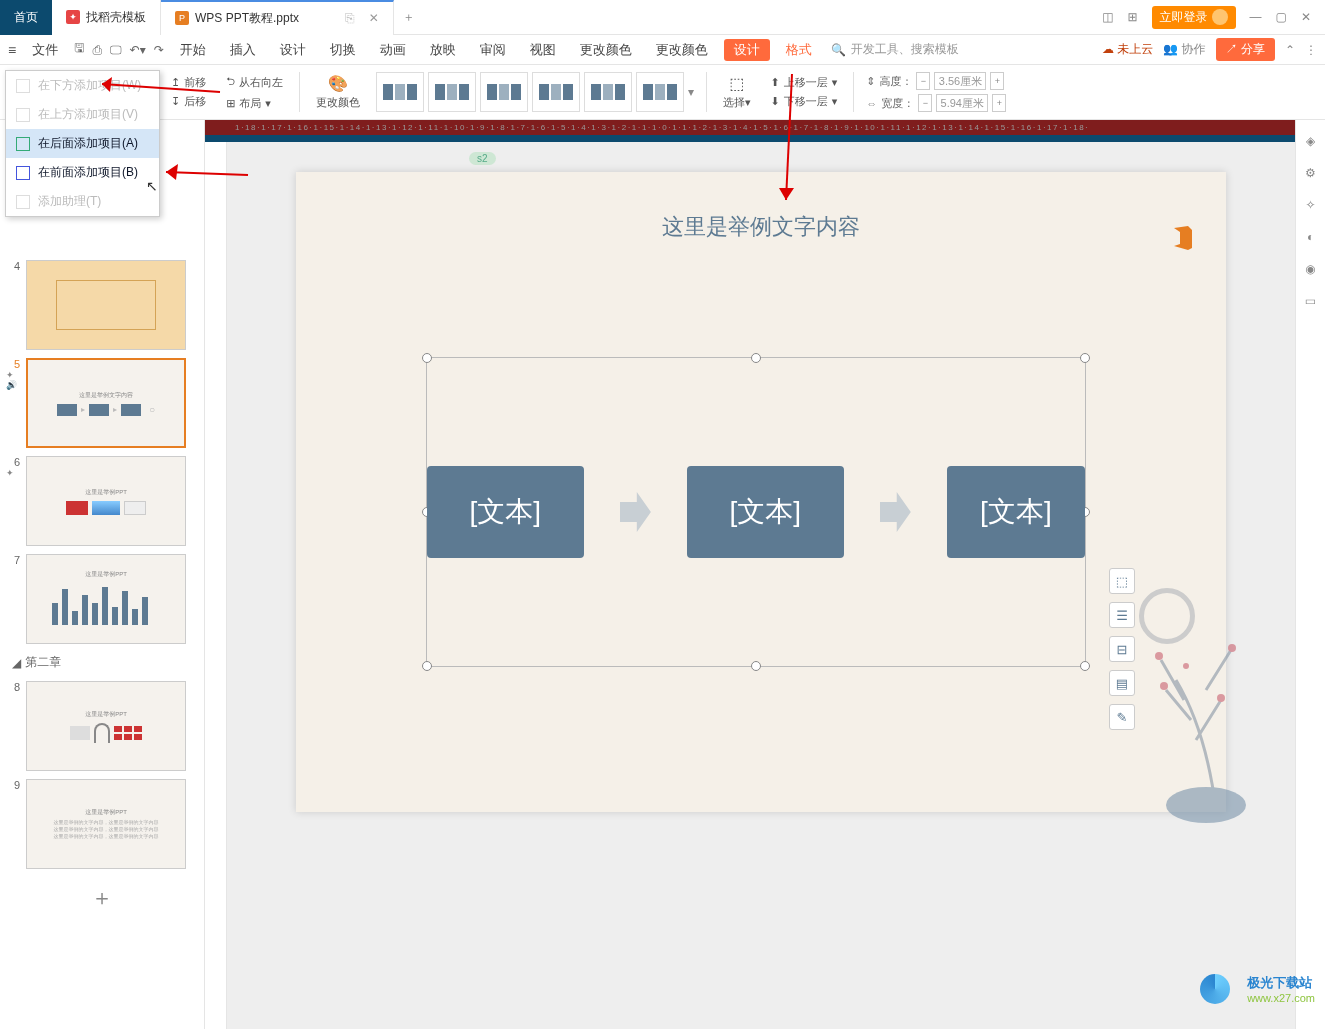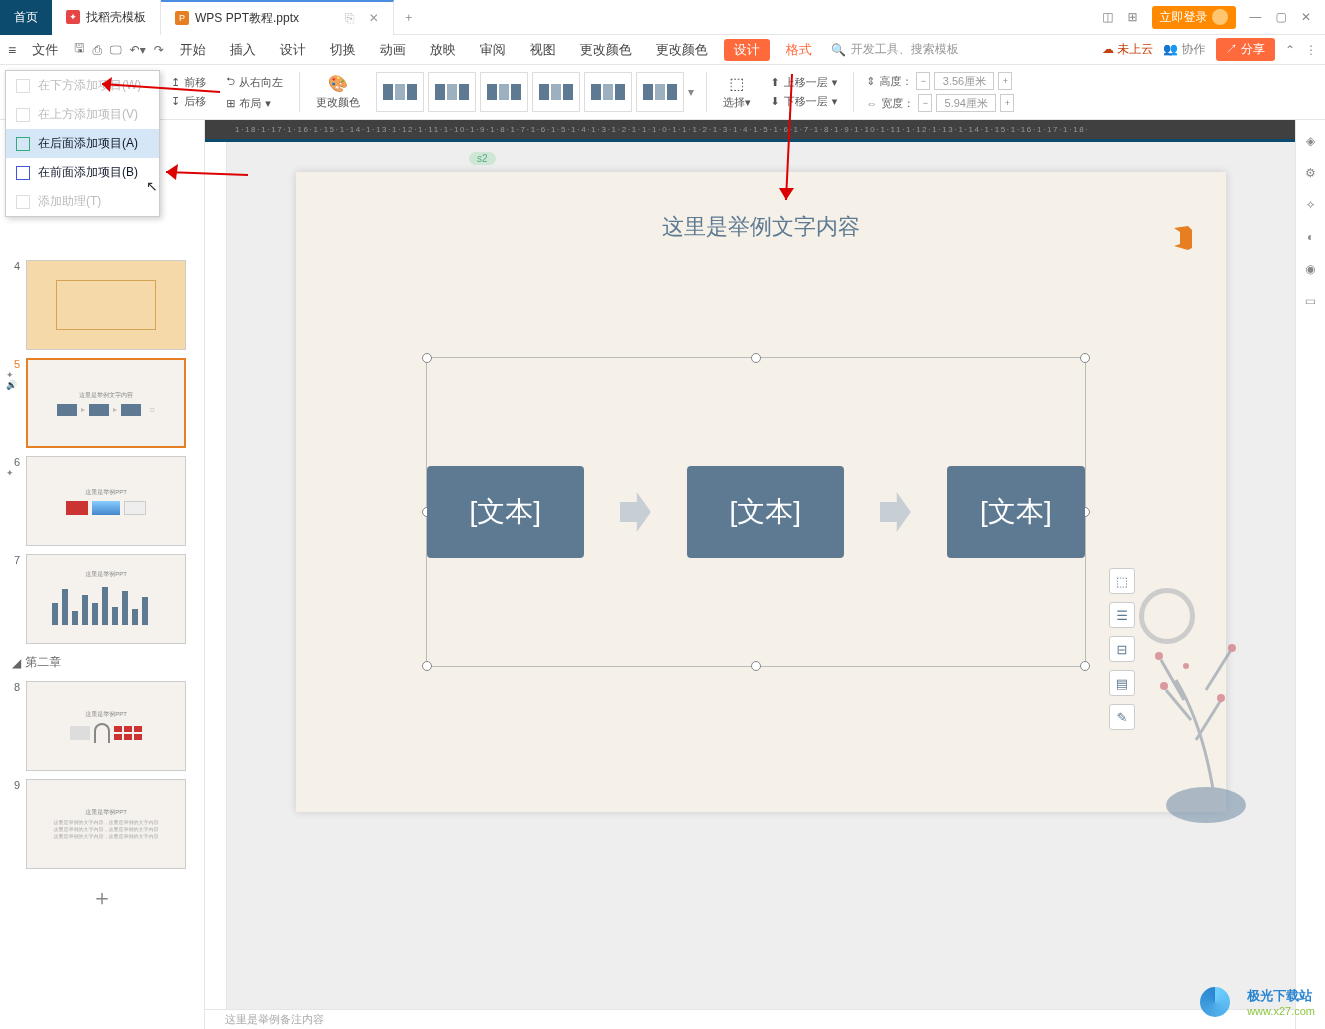--- a/index.html
+++ b/index.html
@@ -25,60 +25,60 @@
 .tbtn { display:flex; flex-direction:column; align-items:center; gap:2px; font-size:11px; color:#555; padding:0 4px; }
 .tbtn.row { flex-direction:row; gap:4px; }
 .add-item-btn { display:flex; align-items:center; gap:4px; padding:4px 6px; }
 .sep { width:1px; height:40px; background:#e0e0e0; }
 .smartart-gallery { display:flex; gap:4px; align-items:center; }
 .sa-thumb { width:48px; height:40px; background:#fff; border:1px solid #ddd; display:flex; align-items:center; justify-content:center; gap:2px; }
 .sa-thumb .b{ width:10px; height:16px; background:#5d7a92; }
 .sa-thumb .b.l{ background:#9db0bf; }
 .size-box { display:flex; flex-direction:column; gap:4px; font-size:11px; color:#666; }
 .size-row { display:flex; align-items:center; gap:4px; }
-.size-input { width:60px; height:18px; border:1px solid #ccc; text-align:center; font-size:11px; color:#999; }
+.size-input { width:52px; height:18px; border:1px solid #ccc; text-align:center; font-size:11px; color:#999; }
 .spin { width:14px; height:18px; border:1px solid #ccc; display:flex; align-items:center; justify-content:center; color:#888; font-size:9px; }
 .dropdown-menu { position:absolute; left:5px; top:70px; width:155px; background:#fff; border:1px solid #ccc; box-shadow:2px 2px 6px rgba(0,0,0,0.2); z-index:50; }
 .dropdown-menu .it { padding:6px 10px; display:flex; align-items:center; gap:8px; font-size:12px; color:#0f172a; cursor:pointer; }
 .dropdown-menu .it.hl { background:#d5e6f7; }
 .dropdown-menu .it.dis { color:#bbb; }
 .dico { width:14px; height:14px; border:1px solid #aaa; display:inline-block; }
 .dico.g { border-color:#ddd; }
 .main { display:flex; height:calc(100% - 120px); }
 .thumbs { width:205px; background:#fff; border-right:1px solid #e5e5e5; overflow:hidden; padding-top:6px; position:relative; }
 .thumb-row { display:flex; align-items:flex-start; padding:4px 6px; gap:6px; }
 .slide-num { width:14px; text-align:right; font-size:11px; color:#666; }
 .slide-num.sel { color:#e67e22; }
 .thumb { width:160px; height:90px; border:1px solid #ccc; background:#f5f2ed; position:relative; overflow:hidden; }
 .thumb.sel { border:2px solid #e67e22; }
 .section-hdr { padding:6px 12px; font-size:12px; color:#666; display:flex; align-items:center; gap:4px; }
 .new-slide { text-align:center; font-size:22px; color:#888; padding:10px; }
 .star { font-size:9px; color:#888; }
-.ruler { height:22px; background:#404040; border-bottom:3px solid #0c4a6e; font-size:8px; color:#999; display:flex; align-items:center; padding-left:30px; letter-spacing:1.5px; overflow:hidden; white-space:nowrap; }
+.ruler { height:22px; background:#7f1d1d; border-bottom:7px solid #0c4a6e; font-size:8px; color:#999; display:flex; align-items:center; padding-left:30px; letter-spacing:1.5px; overflow:hidden; white-space:nowrap; }
 .vruler { width:22px; background:#fff; border-right:1px solid #e5e5e5; }
 .canvas-wrap { flex:1; display:flex; flex-direction:column; }
 .canvas-scroll { flex:1; display:flex; background:#eeeeee; position:relative; }
 .slide-canvas { background:#f5f0e8; margin:30px auto; width:930px; height:640px; position:relative; box-shadow:0 0 8px rgba(0,0,0,0.15); }
 .title-text { position:absolute; top:40px; left:0; right:0; text-align:center; font-size:22px; color:#5d7a92; font-family:"SimSun"; }
 .smartart { position:absolute; left:130px; top:185px; width:660px; height:310px; border:1px solid #bbb; }
 .sel-handle { width:10px; height:10px; border:1px solid #888; background:#fff; border-radius:50%; position:absolute; }
 .boxes { position:absolute; top:50%; left:0; right:0; transform:translateY(-50%); display:flex; align-items:center; justify-content:flex-start; gap:36px; }
 .box { width:170px; height:92px; background:#5d7a92; color:#fff; display:flex; align-items:center; justify-content:center; font-size:28px; border-radius:4px; }
 .box.last { width:150px; }
 .arrow-shape { width:34px; height:40px; background:#c8cfd4; clip-path:polygon(0 25%,55% 25%,55% 0,100% 50%,55% 100%,55% 75%,0 75%); }
 .tool-col { position:absolute; right:-50px; top:210px; display:flex; flex-direction:column; gap:8px; }
 .tool-ico { width:26px; height:26px; border:1px solid #ccc; background:#fff; border-radius:3px; display:flex; align-items:center; justify-content:center; color:#5d7a92; font-size:13px; }
 .big-circle { position:absolute; right:-110px; top:230px; width:56px; height:56px; border:5px solid #ccc; border-radius:50%; }
 .speaker { position:absolute; left:245px; top:200px; font-size:42px; color:#ccc; }
 .slide-tag { position:absolute; left:264px; top:10px; background:#cee7d4; border-radius:10px; padding:1px 8px; font-size:10px; color:#5a8; }
 .notes { height:20px; background:#fff; border-top:1px solid #e5e5e5; color:#aaa; font-size:11px; padding-left:20px; display:flex; align-items:center; }
 .right-panel { width:30px; background:#fff; border-left:1px solid #e5e5e5; display:flex; flex-direction:column; align-items:center; gap:18px; padding-top:14px; color:#888; }
 .arrow-red { position:absolute; z-index:100; }
 .cursor { position:absolute; left:146px; top:178px; z-index:60; font-size:14px; }
-.watermark { position:absolute; right:10px; bottom:12px; display:flex; align-items:center; gap:17px; font-size:13px; color:#2a85d0; z-index:200; }
+.watermark { position:absolute; right:10px; bottom:25px; display:flex; align-items:center; gap:17px; font-size:13px; color:#2a85d0; z-index:200; }
 .wmlogo { width:30px; height:30px; border-radius:50%; background:conic-gradient(#6fd0ff,#2a85d0); }
 .wmurl { color:#8fc540; font-size:11px; }
 .thumb-content { position:absolute; inset:6px; display:flex; flex-direction:column; align-items:center; justify-content:center; gap:4px; }
 .mini-box { width:20px; height:12px; background:#5d7a92; }
 .mini-row { display:flex; gap:4px; align-items:center; }
 .branches { position:absolute; right:-10px; bottom:-10px; font-size:50px; color:#b8897a; opacity:0.6; }
 svg { overflow:visible; }
 </style>
 </head>
 <body>
@@ -445,21 +445,20 @@
               <circle cx="108" cy="96" r="4" fill="#c9616f"></circle>
               <circle cx="165" cy="108" r="4" fill="#c9616f"></circle>
               <circle cx="103" cy="66" r="4" fill="#c9616f"></circle>
               <circle cx="176" cy="58" r="4" fill="#c9616f"></circle>
               <circle cx="130" cy="76" r="3" fill="#c9616f"></circle>
               <ellipse cx="150" cy="215" rx="40" ry="18" fill="#7a94ab"></ellipse>
             </svg>
         </div>
       </div>
     </div>
-    <div class="notes">这里是举例备注内容</div>
   </div>
 
   <div class="right-panel">
     <span>◈</span>
     <span>⚙</span>
     <span>✧</span>
     <span>◐</span>
     <span>◉</span>
     <span>▭</span>
   </div>

